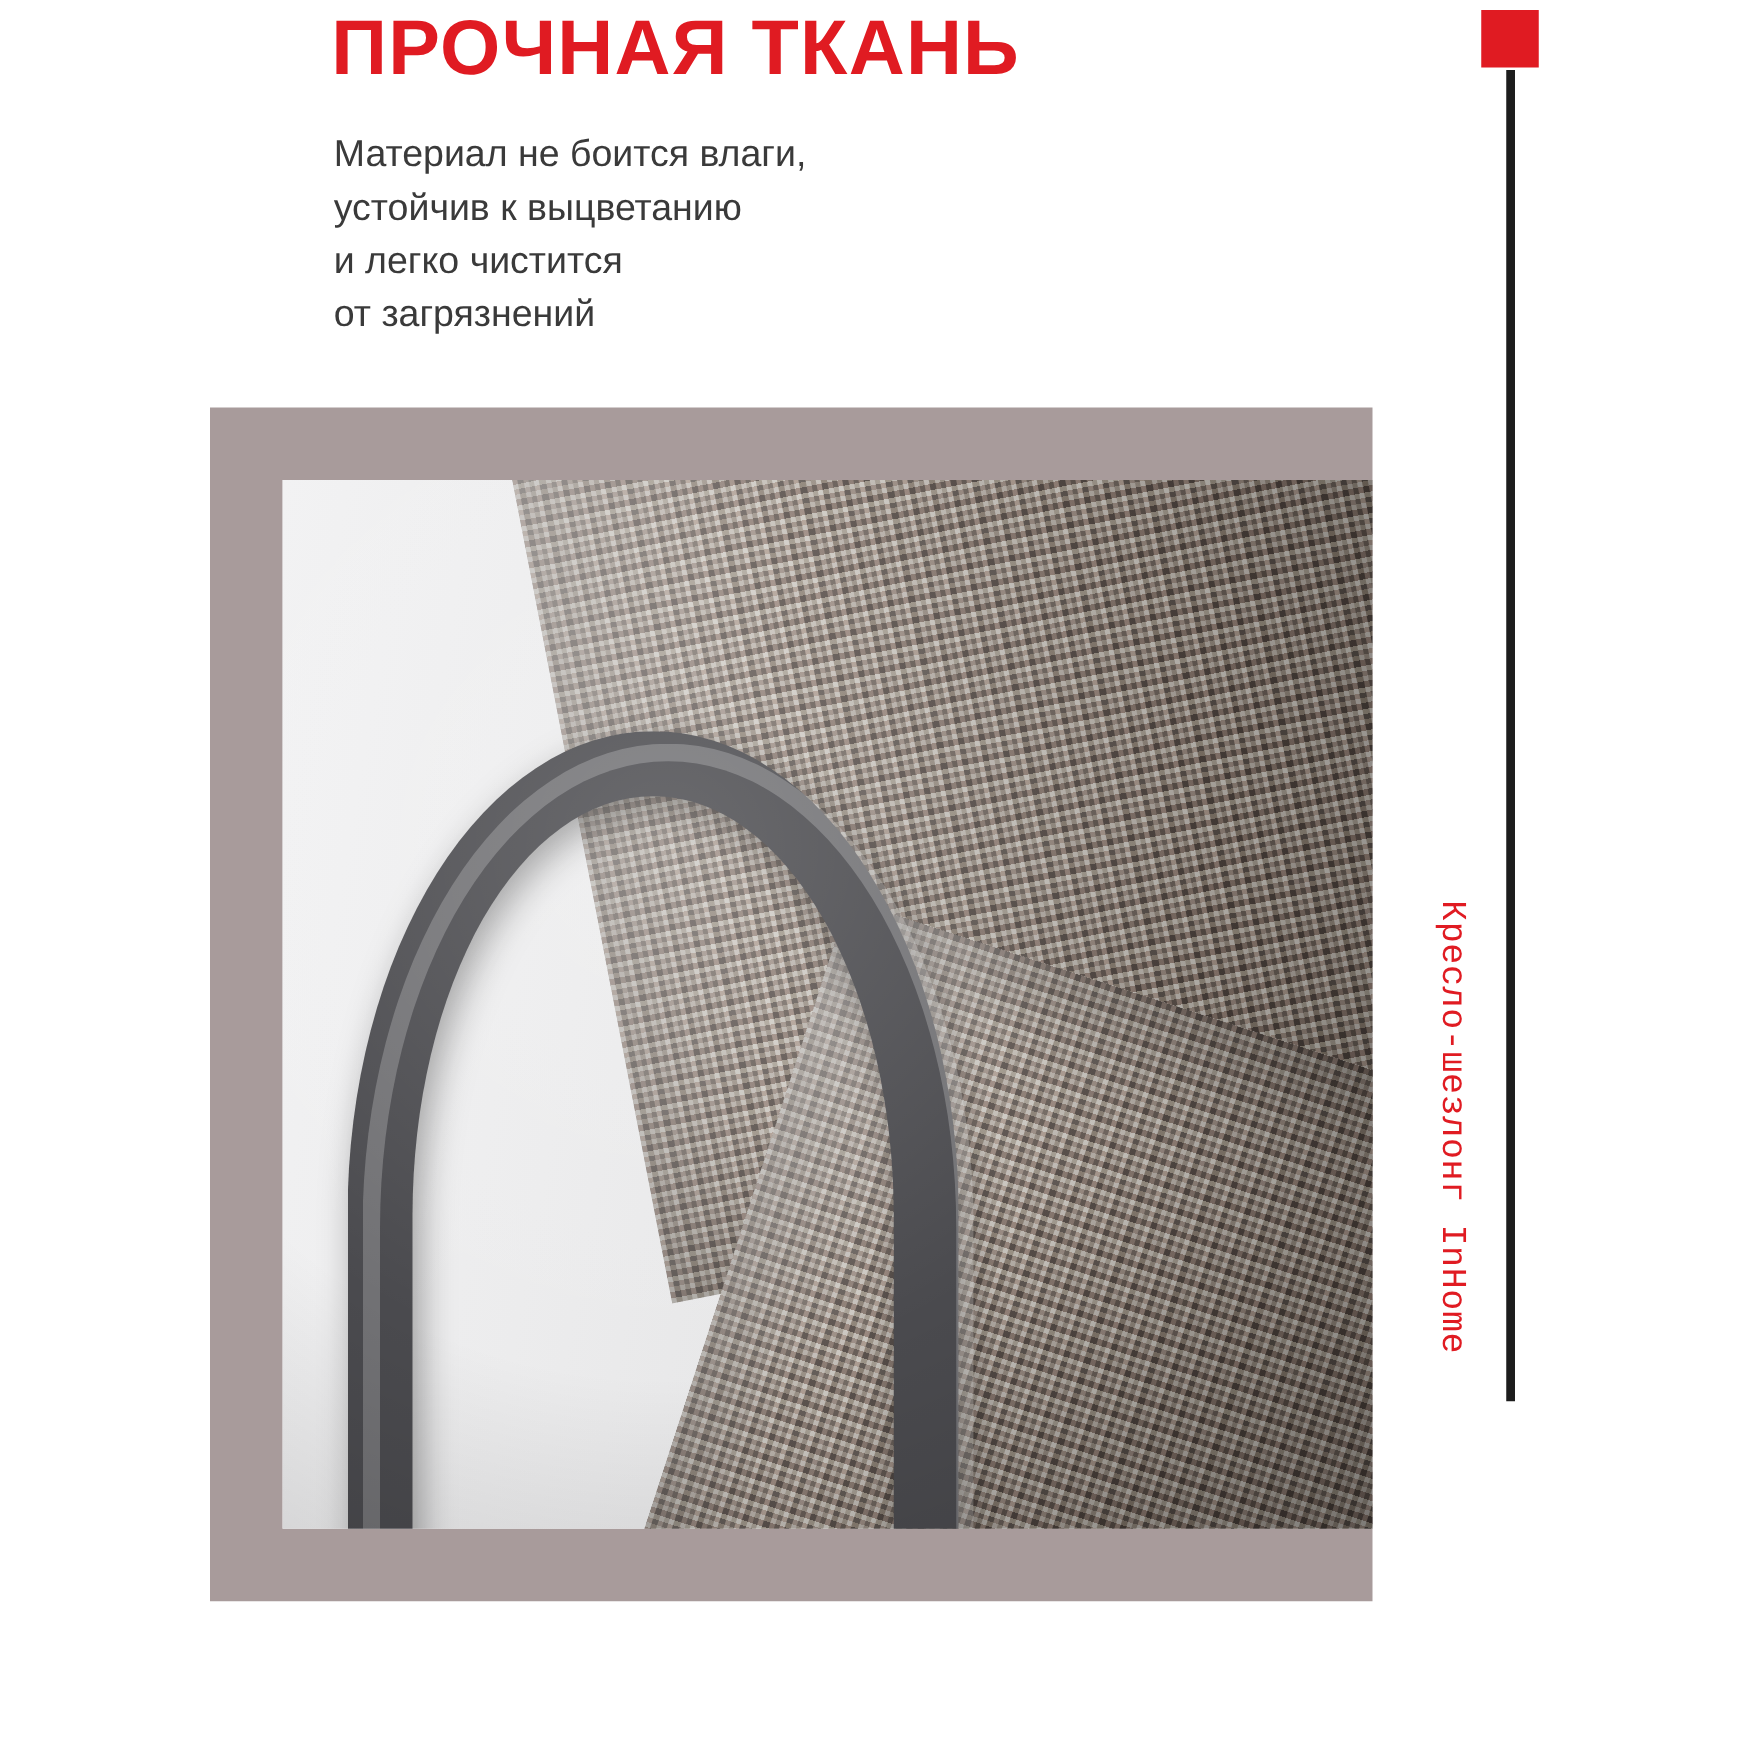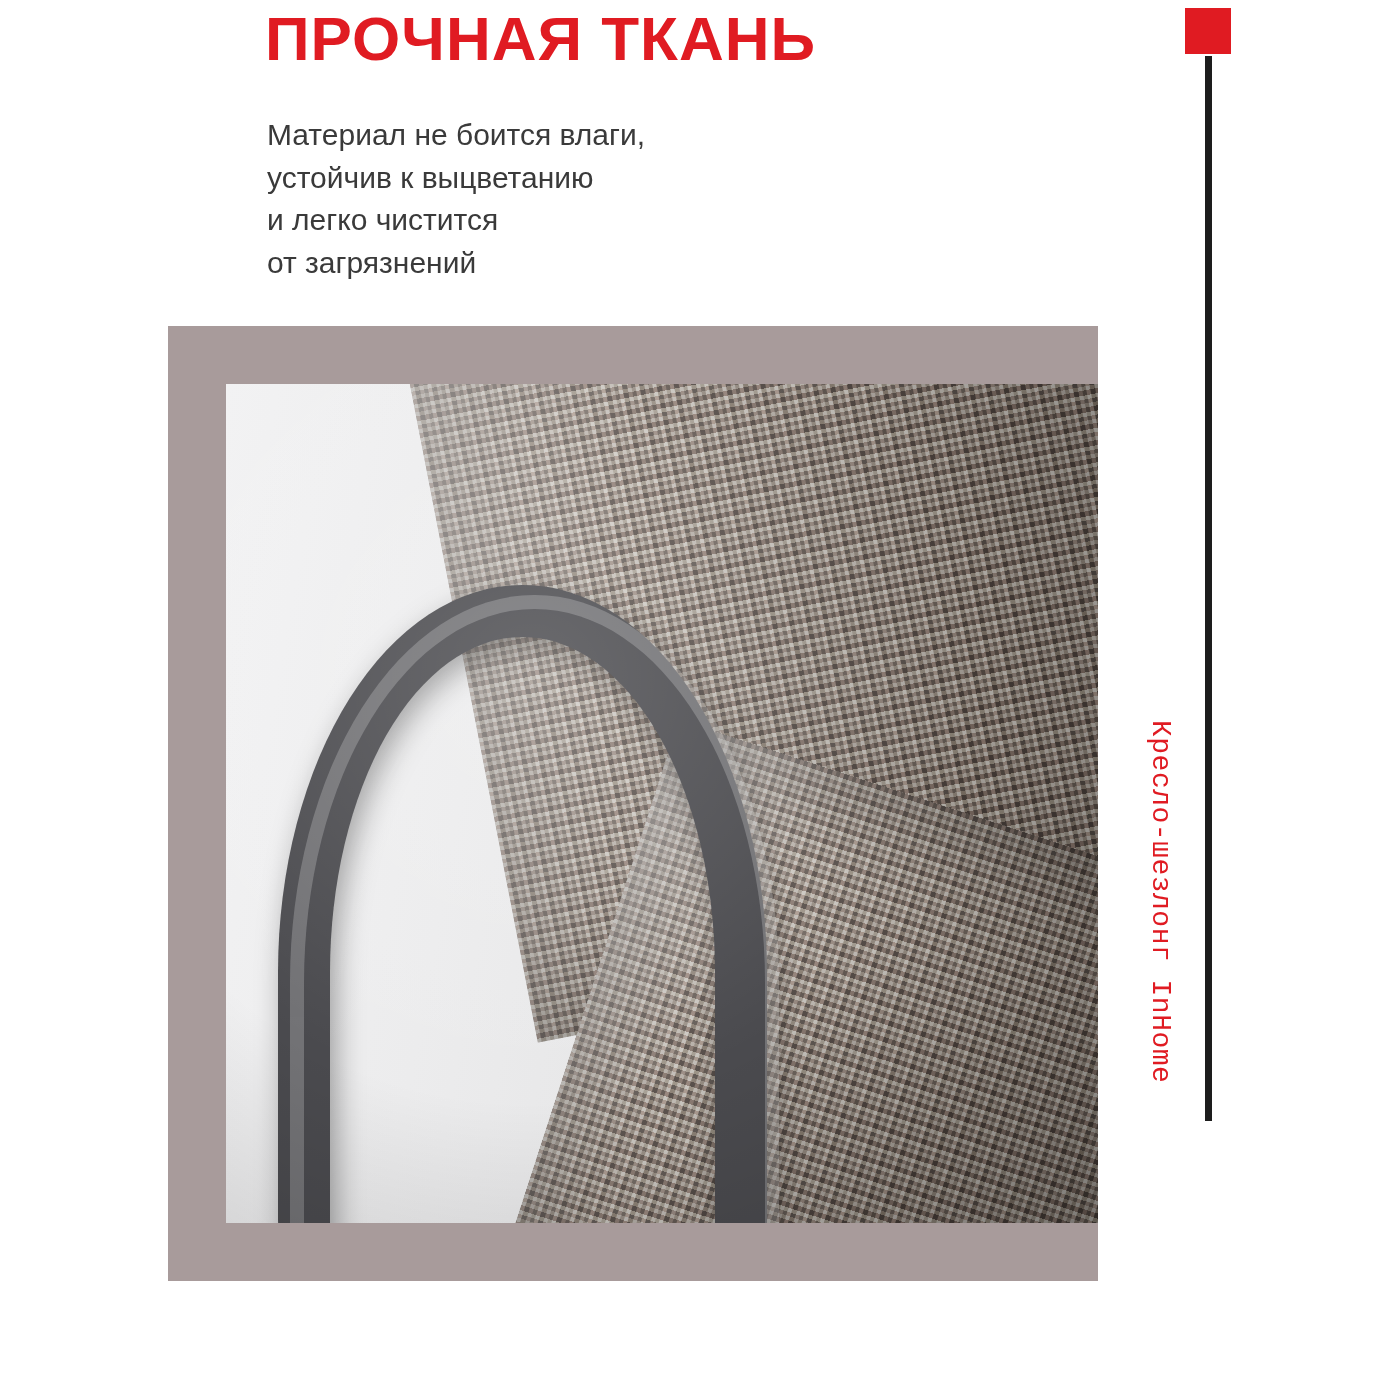--- a/index.html
+++ b/index.html
@@ -31,21 +31,20 @@
   
   .subtitle {
     position: absolute;
     left: 267px;
     top: 103px;
     font-size: 30px;
     font-weight: 400;
     color: #3a3a3a;
     line-height: 1.42;
     white-space: pre-line;
-    margin-top: 11px;
   }
 
   
   .photo-frame {
     position: absolute;
     left: 168px;
     top: 326px;
     width: 930px;
     height: 955px;
     background: #a89b9b;

